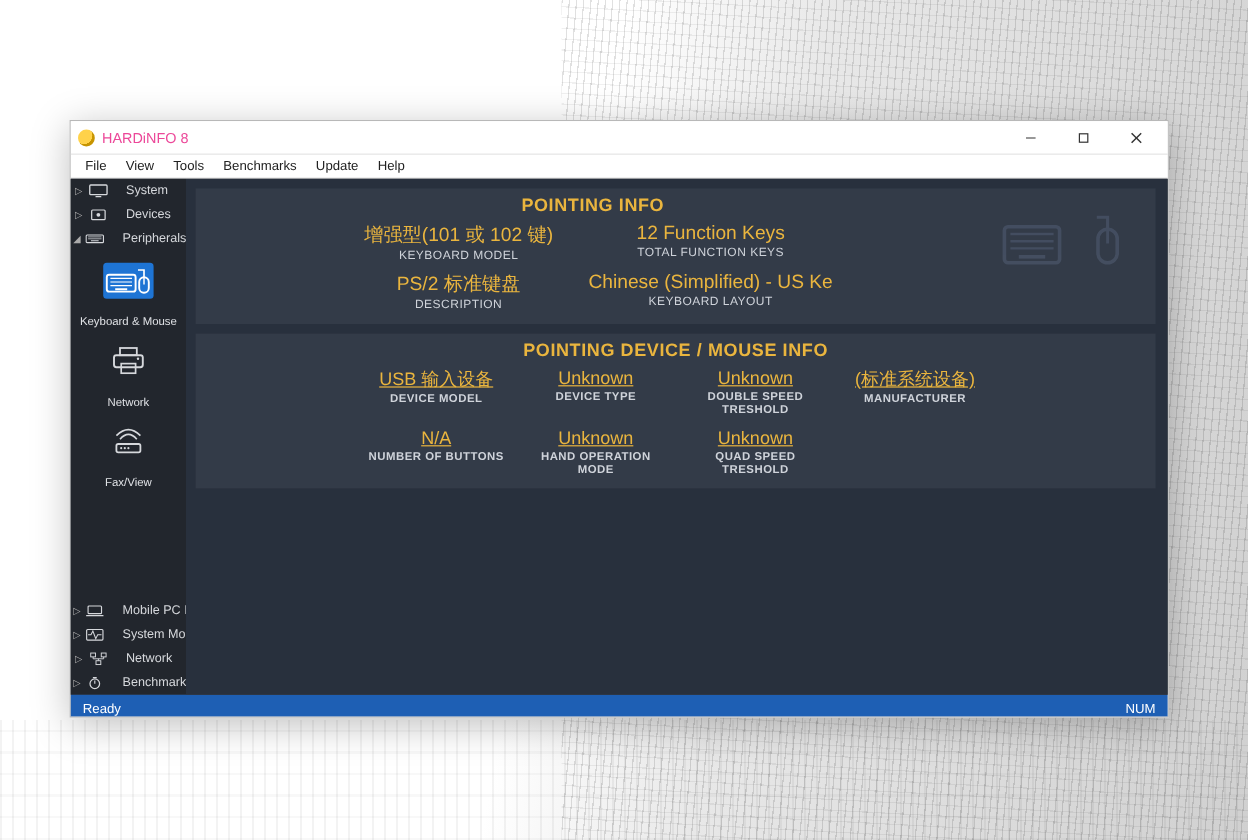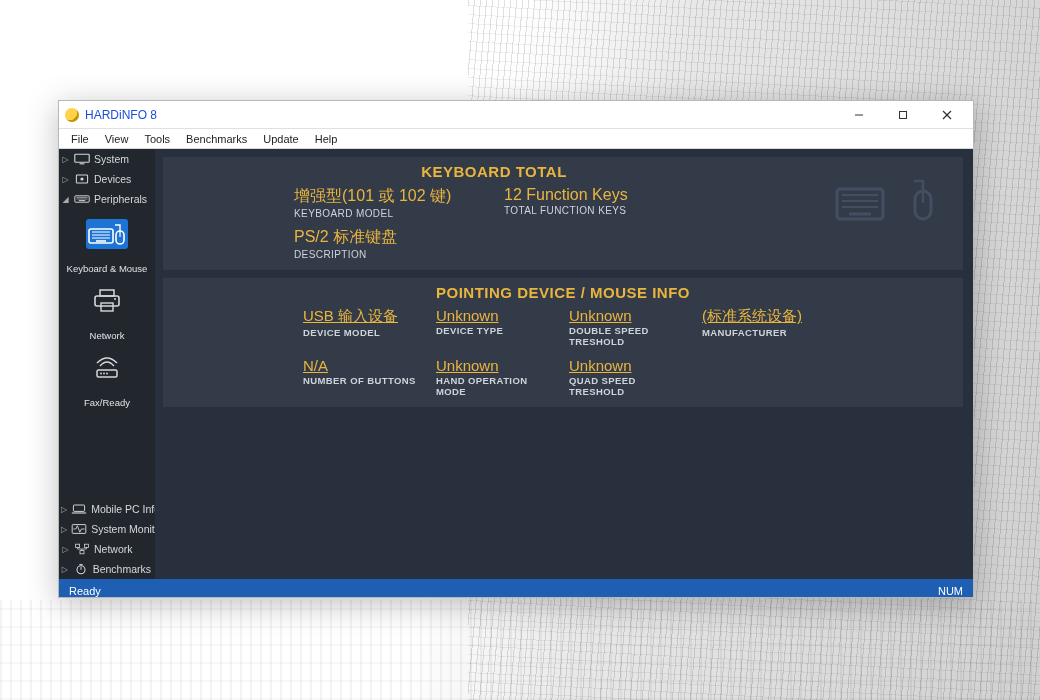--- a/index.html
+++ b/index.html
@@ -36,21 +36,21 @@
     padding: 0 4px 0 6px;
     font-size: 12px;
     background: #fff;
     border-bottom: 1px solid #e0e0e0;
   }
   .titlebar .app-icon {
     width:14px; height:14px; margin-right:6px;
     background: radial-gradient(circle at 35% 35%, #ffd24a 0 55%, #c79400 56% 100%);
     border-radius:50%;
   }
-  .titlebar .title { flex:0 0 auto; color:#1d4ed8; }
+  .titlebar .title { flex:0 0 auto; color:#ec4899; }
   .titlebar .spacer { flex:1; }
   .winbtn { width:44px; height:26px; display:flex; align-items:center; justify-content:center; font-size:11px; color:#333; }
   .winbtn svg { width:10px;height:10px; }
   .menubar {
     height: 20px;
     display:flex; align-items:center;
     font-size: 11px;
     padding: 0 4px;
     background:#fff;
     border-bottom:1px solid #d8d8d8;
@@ -71,21 +71,21 @@
   .nav-row {
     display:flex; align-items:center;
     height: 20px;
     padding: 0 4px 0 2px;
     gap:4px;
     cursor:pointer;
   }
   .nav-row .chev { width:9px; text-align:center; font-size:8px; color:#aaa; }
   .nav-row .row-icon { width:16px; height:12px; display:flex; align-items:center; justify-content:center; }
   .nav-row .row-icon svg { width:16px; height:12px; }
-  .nav-row .row-label { font-size:10.5px; white-space:nowrap; }
+  .nav-row .row-label { font-size:10.5px; white-space:nowrap;margin-left:11px; }
   .sub-items { padding: 6px 0 0 0; display:flex; flex-direction:column; align-items:center; gap:6px; }
   .sub-item {
     width: 86px;
     display:flex; flex-direction:column; align-items:center;
     padding:4px 0 2px;
     gap:14px;
     cursor:pointer;
     border-radius:3px;
   }
   .sub-item .sub-icon { width:42px; height:30px; display:flex; align-items:center; justify-content:center; border-radius:3px; }
@@ -113,21 +113,21 @@
     font-size:15px;
     margin-bottom:6px;
   }
   .kb-grid {
     display:grid;
     grid-template-columns: 1fr 1fr;
     column-gap: 20px; row-gap:8px;
     max-width: 400px;
     margin: 0 auto;
   }
-  .cell { }
+  .cell { text-align:center; }
   .cell .val {
     color:#eab53e;
     font-size:16px;
     font-weight:400;
     white-space:nowrap;
   }
   .cell .lab {
     color:#cfd3da;
     font-size:10px;
     letter-spacing:0.4px;
@@ -273,21 +273,21 @@
           <div class="sub-icon">
             <svg width="36" height="26" viewBox="0 0 36 26">
                 <path d="M8 8 Q18 -2 28 8" fill="none" stroke="#d6d8dc" stroke-width="1.4"></path>
                 <path d="M11 11 Q18 3 25 11" fill="none" stroke="#d6d8dc" stroke-width="1.4"></path>
                 <rect x="8" y="15" width="20" height="7" rx="1.5" fill="none" stroke="#d6d8dc" stroke-width="1.5"></rect>
                 <circle cx="12" cy="18.5" r="0.9" fill="#d6d8dc"></circle>
                 <circle cx="15" cy="18.5" r="0.9" fill="#d6d8dc"></circle>
                 <circle cx="18" cy="18.5" r="0.9" fill="#d6d8dc"></circle>
               </svg>
           </div>
-          <div class="sub-label">Fax/Ready</div>
+          <div class="sub-label">Fax/View</div>
         </div>
       </div>
 
       <div class="sidebar-spacer"></div>
 
       <div class="nav-row">
         <span class="chev">▷</span>
         <span class="row-icon">
             <svg viewBox="0 0 20 14">
               <rect x="3" y="2" width="14" height="8" rx="1" fill="none" stroke="#d6d8dc" stroke-width="1.2"></rect>
@@ -326,33 +326,37 @@
               <line x1="10" y1="8" x2="10" y2="4.5" stroke="#d6d8dc" stroke-width="1.2"></line>
               <line x1="8" y1="1.5" x2="12" y2="1.5" stroke="#d6d8dc" stroke-width="1.3"></line>
             </svg>
           </span>
         <span class="row-label">Benchmarks</span>
       </div>
     </div>
 
     <div class="main">
       <div class="panel" style="padding-right:150px;">
-        <h2>KEYBOARD TOTAL</h2>
+        <h2>POINTING INFO</h2>
         <div class="kb-grid">
           <div class="cell">
               <div class="val">增强型(101 或 102 键)</div>
               <div class="lab">KEYBOARD MODEL</div>
             </div>
           <div class="cell">
               <div class="val">12 Function Keys</div>
               <div class="lab">TOTAL FUNCTION KEYS</div>
             </div>
           <div class="cell">
               <div class="val">PS/2 标准键盘</div>
               <div class="lab">DESCRIPTION</div>
+            </div>
+          <div class="cell">
+              <div class="val">Chinese (Simplified) - US Ke</div>
+              <div class="lab">KEYBOARD LAYOUT</div>
             </div>
         </div>
         <div class="decor-kb">
           <svg width="70" height="48" viewBox="0 0 70 48">
               <rect x="2" y="14" width="46" height="30" rx="3" fill="none" stroke="#4a5568" stroke-width="3"></rect>
               <g stroke="#4a5568" stroke-width="2">
                 <line x1="7" y1="20" x2="43" y2="20"></line>
                 <line x1="7" y1="26" x2="43" y2="26"></line>
                 <line x1="7" y1="32" x2="43" y2="32"></line>
                 <line x1="14" y1="39" x2="36" y2="39" stroke-width="3"></line>

